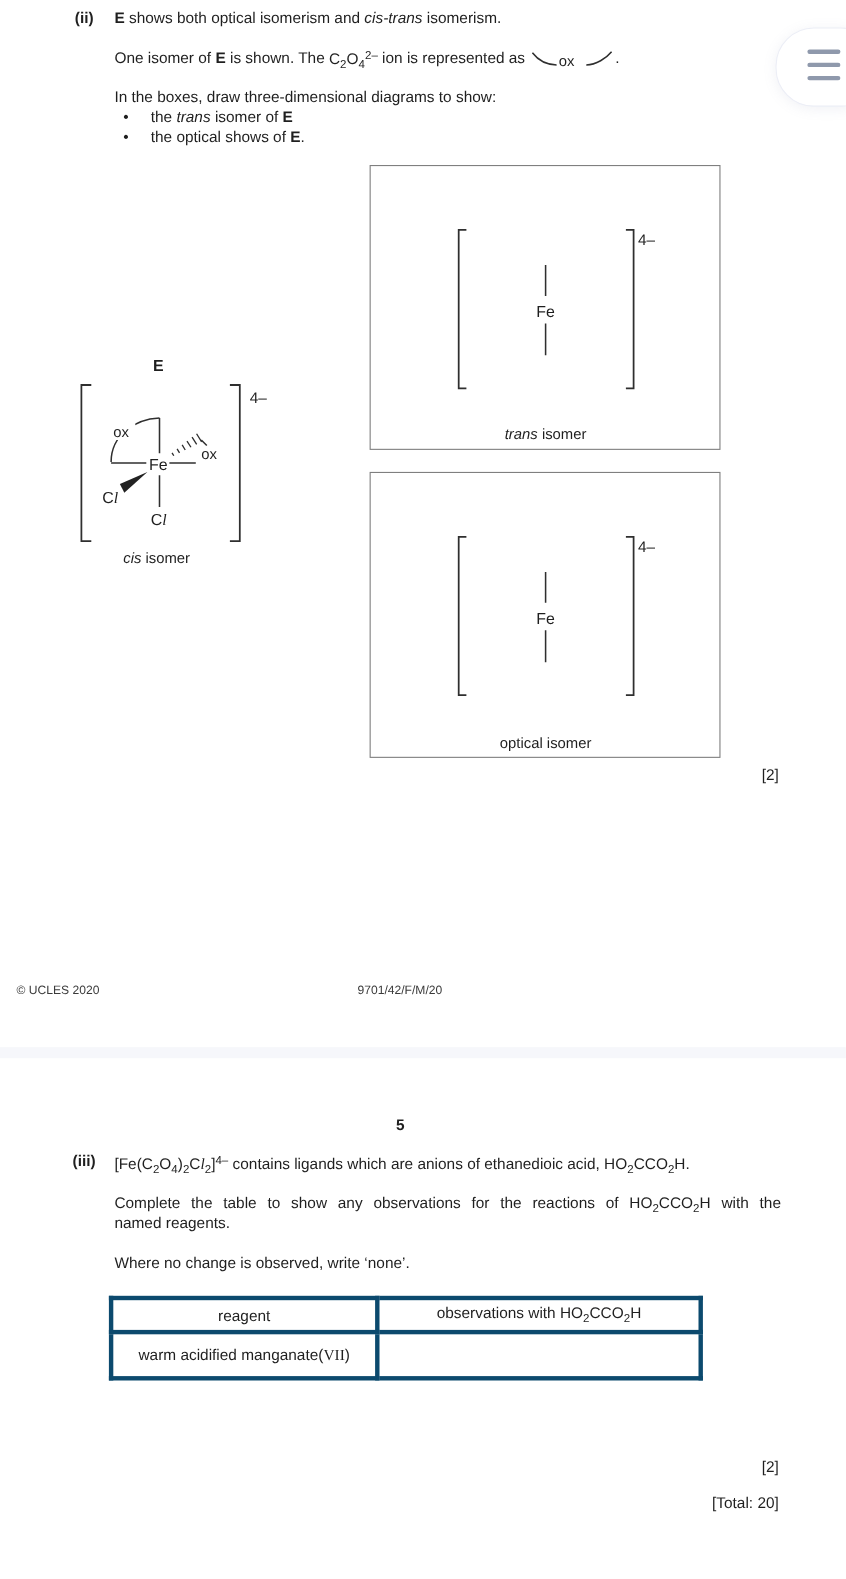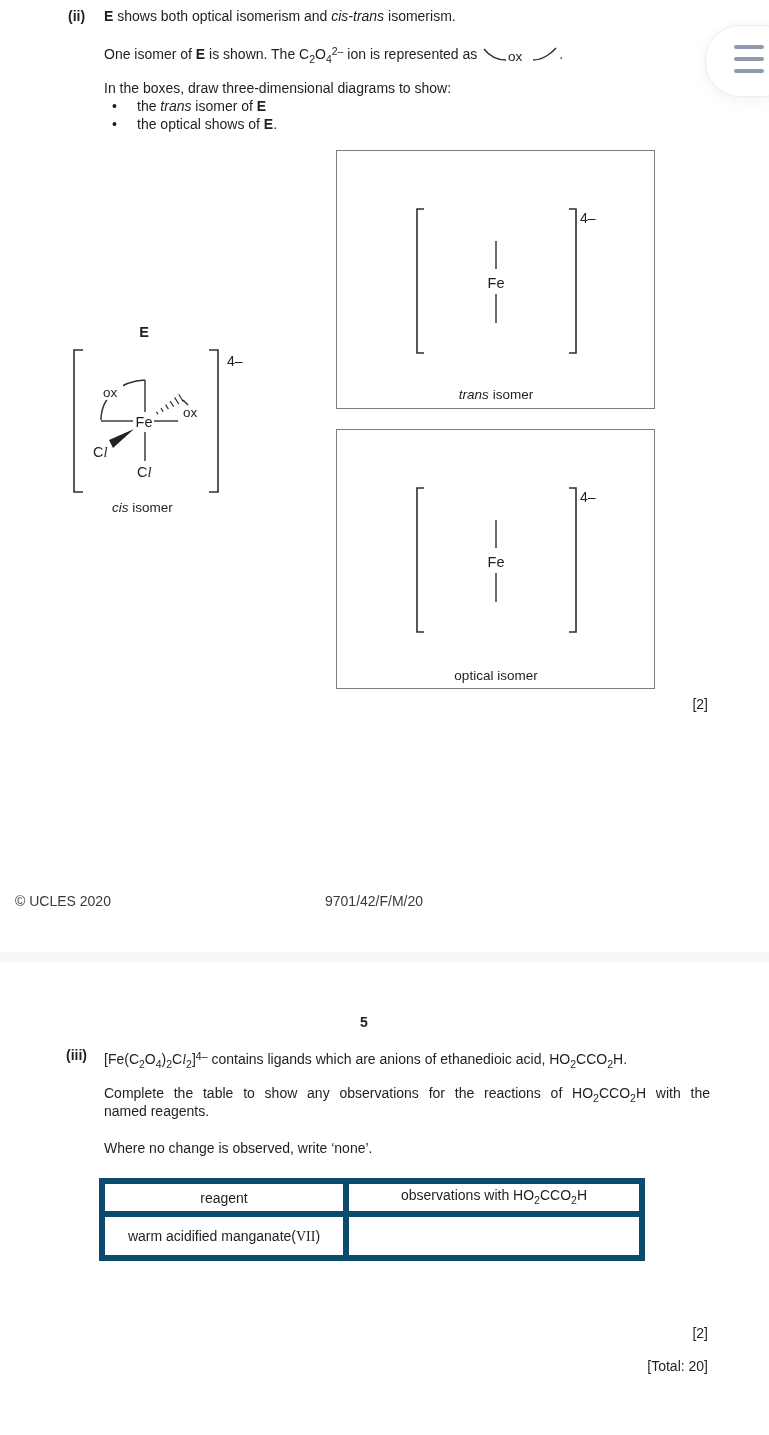--- a/index.html
+++ b/index.html
@@ -11,39 +11,39 @@
   }
   .abs{position:absolute;line-height:16px;white-space:nowrap;}
   b,.bold{font-weight:bold;}
   .it{font-style:italic;}
   .sb{font-size:10.5px;vertical-align:-3.5px;}
   .sp{font-size:10.5px;vertical-align:4.5px;}
   .sl{font-family:"Liberation Serif","DejaVu Serif",serif;font-style:italic;}
   .serif{font-family:"Liberation Serif","DejaVu Serif",serif;}
   .right{text-align:right;}
   .center{text-align:center;}
-  .small{font-size:14px;color:#3a3a3a;}
+  .small{font-size:11px;color:#3a3a3a;}
   .justify{white-space:normal;text-align:justify;text-align-last:justify;}
   .oxglyph{display:inline-block;vertical-align:-4px;}
 
   
   .ansbox{position:absolute;left:336px;width:317px;height:257px;border:1px solid #7f7f7f;background:#fff;}
 
   
   svg text{font-family:"Liberation Sans","DejaVu Sans",sans-serif;fill:#1f1f1f;}
   svg .ln{stroke:#2f2f2f;stroke-width:1.4;fill:none;}
   svg .br{stroke:#2f2f2f;stroke-width:1.6;fill:none;}
   svg .hash{stroke:#2f2f2f;stroke-width:1.2;fill:none;}
 
   
   .pagesep{position:absolute;left:0;top:952px;width:769px;height:10px;background:#f6f7fb;}
 
   
   table.obs{border-collapse:collapse;table-layout:fixed;}
-  table.obs td{border:6px solid #0c4a6e;text-align:center;vertical-align:middle;font-size:14px;padding:0;}
+  table.obs td{border:4px solid #0c4a6e;text-align:center;vertical-align:middle;font-size:14px;padding:0;}
   td.c1{width:238px;}
   td.c2{width:290px;}
   tr.hdr td{height:27px;}
   tr.row td{height:38px;}
 
   
   .menu-btn{
     position:absolute;left:705px;top:25px;width:92px;height:70px;
     background:#fff;border:1px solid #eceef6;border-radius:35px;
     box-shadow:0 2px 12px rgba(130,140,170,0.12);cursor:pointer;

